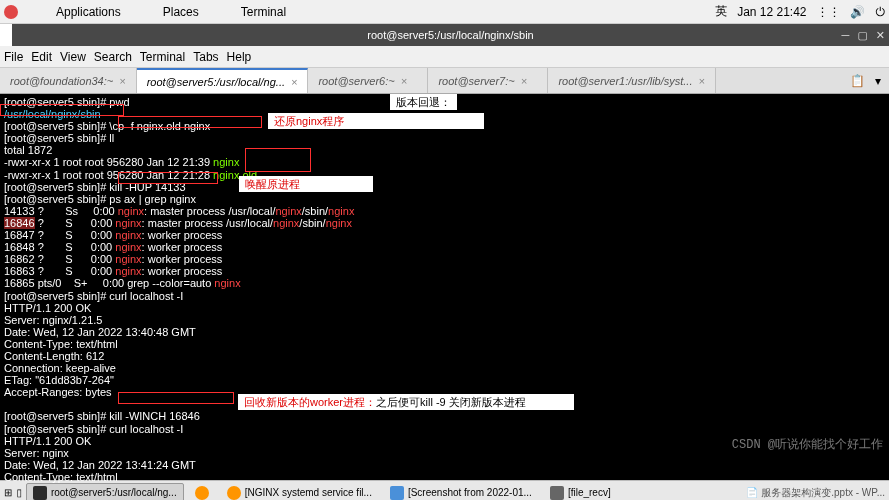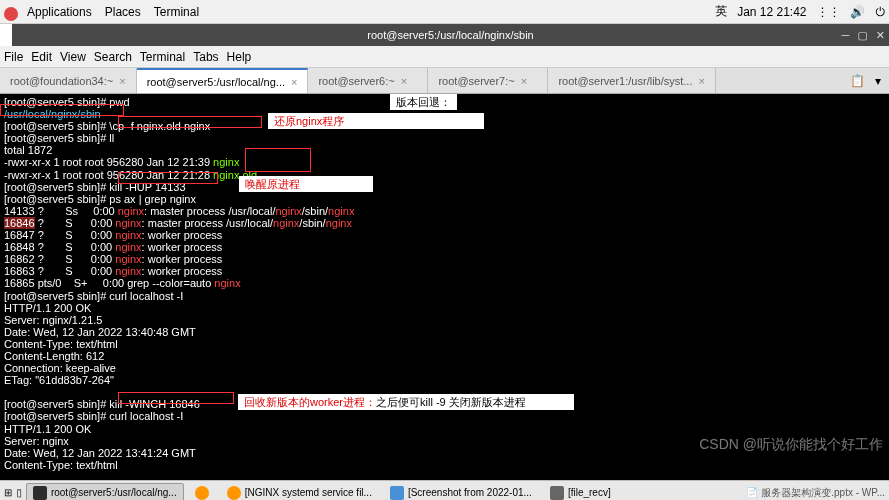--- a/index.html
+++ b/index.html
@@ -1,31 +1,31 @@
 <!DOCTYPE html>
 <html><head>
 <meta charset="utf-8">
 <style>
 * { margin: 0; padding: 0; box-sizing: border-box; font-family: sans-serif; }
 body { width: 889px; height: 500px; background: #fff; overflow: hidden; font-size: 12px; }
 
 .desktop-bar { height: 24px; background: #f0f0f0; border-bottom: 1px solid #ccc; display: flex; align-items: center; padding: 0 4px; gap: 2px; }
-.desktop-bar .left { display: flex; gap: 5px; align-items: flex-end; }
+.desktop-bar .left { display: flex; gap: 34px; align-items: center; }
 .desktop-bar .left .item { padding: 2px 4px; }
 .desktop-bar .right { margin-left: auto; display: flex; gap: 10px; align-items: center; }
 .app-icon { width: 14px; height: 14px; background: #e04646; border-radius: 50%; }
 
 .title-bar { height: 22px; background: #484848; color: #fff; display: flex; align-items: center; justify-content: center; position: relative; font-size: 11px; margin-left: 12px; }
 .title-bar .ctrls { position: absolute; right: 4px; display: flex; gap: 8px; color: #ddd; cursor: pointer; }
 
 .menu-bar { height: 22px; background: #f0f0f0; border-bottom: 1px solid #ccc; display: flex; align-items: center; padding: 0 4px; gap: 8px; font-size: 12px; }
 .menu-bar .item { cursor: pointer; }
 
 .tab-bar { height: 26px; background: #e0e0e0; display: flex; align-items: stretch; border-bottom: 1px solid #aaa; }
-.tab { display: flex; align-items: center; padding: 0 10px; border-right: 1px solid #c0c0c0; background: #e4e4e4; gap: 6px; font-size: 11px; color: #555; min-width: 120px; cursor: pointer; }
+.tab { display: flex; align-items: center; padding: 0 10px; border-right: 1px solid #c0c0c0; background: #e4e4e4; gap: 6px; font-size: 11px; color: #555; min-width: 120px; cursor: pointer; font-style: italic; }
 .tab.active { background: #fff; border-top: 2px solid #3d7acc; color: #000; font-weight: 500; }
 .tab .close { color: #888; cursor: pointer; }
 .tab-actions { margin-left: auto; display: flex; align-items: center; padding: 0 8px; gap: 10px; }
 
 .terminal { background: #000; color: #fff; font-family: "Courier New", monospace; font-size: 11px; height: 386px; padding: 2px 4px; line-height: 1.1; position: relative; }
 .terminal .line { white-space: pre; }
 .red { color: #ff4545; }
 .green { color: #7fff00; }
 .cyan { color: #4ed2ff; }
 .prompt { color: #fff; }
@@ -36,21 +36,21 @@
 .hl { background: #7f1d1d; }
 
 .task-bar { height: 24px; background: #e8e8e8; border-top: 1px solid #bbb; display: flex; align-items: center; padding: 0 4px; gap: 4px; font-size: 10px; }
 .task-btn { display: flex; align-items: center; gap: 4px; padding: 2px 6px; border: 1px solid transparent; cursor: pointer; border-radius: 2px; }
 .task-btn.active { background: #d4d4d4; border: 1px solid #999; }
 .task-icon { width: 14px; height: 14px; background: #666; border-radius: 2px; }
 .task-icon.term { background: #2c2c2c; }
 .task-icon.ff { background: #ff9500; border-radius: 50%; }
 .task-icon.img { background: #4a90d9; }
 .task-bar .right { margin-left: auto; display: flex; gap: 2px; align-items: center; color: #555; }
-.watermark { position: absolute; right: 6px; bottom: 28px; color: rgba(200,200,200,0.6); font-size: 14px; font-family: Liberation Sans, sans-serif; z-index: 4; }
+.watermark { position: absolute; right: 6px; bottom: 28px; color: rgba(200,200,200,0.6); font-size: 12px; font-family: Liberation Mono, monospace; z-index: 4; }
 </style>
 </head>
 <body>
 
 <div class="desktop-bar">
   <div class="left">
     <span class="app-icon"></span>
     <span class="item">Applications</span>
     <span class="item">Places</span>
     <span class="item">Terminal</span>
@@ -143,20 +143,21 @@
   <div class="line"><span>16865 pts/0    S+     0:00 grep --color=auto </span><span class="red">nginx</span></div>
   <div class="line"><span class="prompt">[root@server5 sbin]# </span><span>curl localhost -I</span></div>
   <div id="curl1">
       <div class="line">HTTP/1.1 200 OK</div>
       <div class="line">Server: nginx/1.21.5</div>
       <div class="line">Date: Wed, 12 Jan 2022 13:40:48 GMT</div>
       <div class="line">Content-Type: text/html</div>
       <div class="line">Content-Length: 612</div>
       <div class="line">Connection: keep-alive</div>
       <div class="line">ETag: "61dd83b7-264"</div>
+      <div class="line">Accept-Ranges: bytes</div>
     </div>
   <div class="line">&nbsp;</div>
   <div class="line"><span class="prompt">[root@server5 sbin]# </span><span>kill -WINCH 16846</span></div>
   <div class="line"><span class="prompt">[root@server5 sbin]# </span><span>curl localhost -I</span></div>
   <div id="curl2">
       <div class="line">HTTP/1.1 200 OK</div>
       <div class="line">Server: nginx</div>
       <div class="line">Date: Wed, 12 Jan 2022 13:41:24 GMT</div>
       <div class="line">Content-Type: text/html</div>
     </div>

